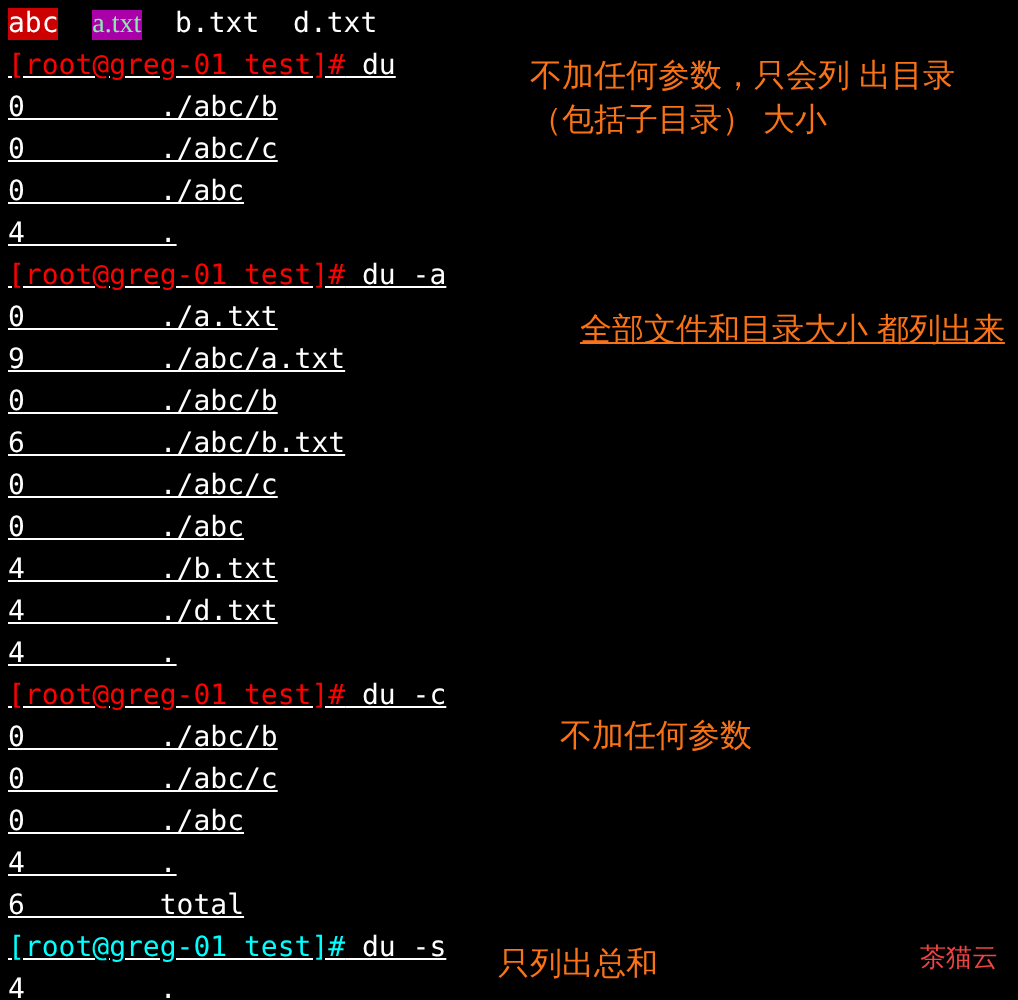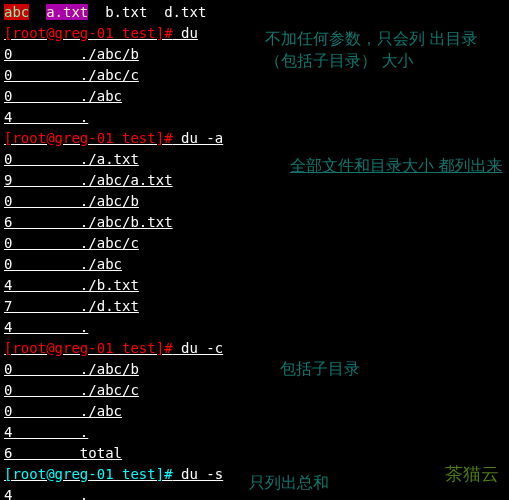--- a/index.html
+++ b/index.html
@@ -12,77 +12,77 @@
       height: 500px;
       overflow: hidden;
       line-height: 1.5;
       padding: 2px 4px;
       position: relative;
     }
     .line { white-space: pre; text-decoration: underline; }
     .red { color: #ff0000; }
     .cyan { color: #00ffff; }
     .annotation {
-      color: #0f766e;
+      color: #f97316;
       position: absolute;
       font-family: "SimSun", "Microsoft YaHei", sans-serif;
       font-size: 16px;
       line-height: 1.4;
     }
     .ann1 { top: 28px; left: 265px; }
     .ann2 { top: 155px; left: 290px; text-decoration: underline; }
     .ann3 { top: 358px; left: 280px; }
     .ann4 { top: 472px; left: 249px; }
     .watermark {
       position: absolute;
       bottom: 12px;
       right: 10px;
-      color: #4d7c0f;
+      color: #ef4444;
       font-family: "Microsoft YaHei", sans-serif;
-      font-size: 18px;
+      font-size: 13px;
     }
     .topbar {
       white-space: pre;
     }
-    .topbar .hl-red { color: #86efac; background: #cc0000; }
-    .topbar .hl-mag { color: #fef9c3; background: #aa00aa; }
+    .topbar .hl-red { color: #ffffff; background: #cc0000; }
+    .topbar .hl-mag { color: #86efac; background: #aa00aa; font-family: Liberation Serif, serif; }
   </style>
 </head>
 <body>
 
 <div class="topbar"><span class="hl-red">abc</span>  <span class="hl-mag">a.txt</span>  <span>b.txt  d.txt</span></div>
 
 <div class="line"><span class="red">[root@greg-01 test]#</span><span> du</span></div>
 <div class="line">0        ./abc/b</div>
 <div class="line">0        ./abc/c</div>
 <div class="line">0        ./abc</div>
 <div class="line">4        .</div>
 
 <div class="line"><span class="red">[root@greg-01 test]#</span><span> du -a</span></div>
 <div class="line">0        ./a.txt</div>
 <div class="line">9        ./abc/a.txt</div>
 <div class="line">0        ./abc/b</div>
 <div class="line">6        ./abc/b.txt</div>
 <div class="line">0        ./abc/c</div>
 <div class="line">0        ./abc</div>
 <div class="line">4        ./b.txt</div>
-<div class="line">7        ./d.txt</div>
+<div class="line">4        ./d.txt</div>
 <div class="line">4        .</div>
 
 <div class="line"><span class="red">[root@greg-01 test]#</span><span> du -c</span></div>
 <div class="line">0        ./abc/b</div>
 <div class="line">0        ./abc/c</div>
 <div class="line">0        ./abc</div>
 <div class="line">4        .</div>
 <div class="line">6        total</div>
 
 <div class="line"><span class="cyan">[root@greg-01 test]#</span><span> du -s</span></div>
 <div class="line">4        .</div>
 
 <div class="annotation ann1">不加任何参数，只会列
 出目录（包括子目录）
 大小</div>
 <div class="annotation ann2">全部文件和目录大小
 都列出来</div>
-<div class="annotation ann3">包括子目录</div>
+<div class="annotation ann3">不加任何参数</div>
 <div class="annotation ann4">只列出总和</div>
 
 <div class="watermark">茶猫云</div>
 
 </body></html>

